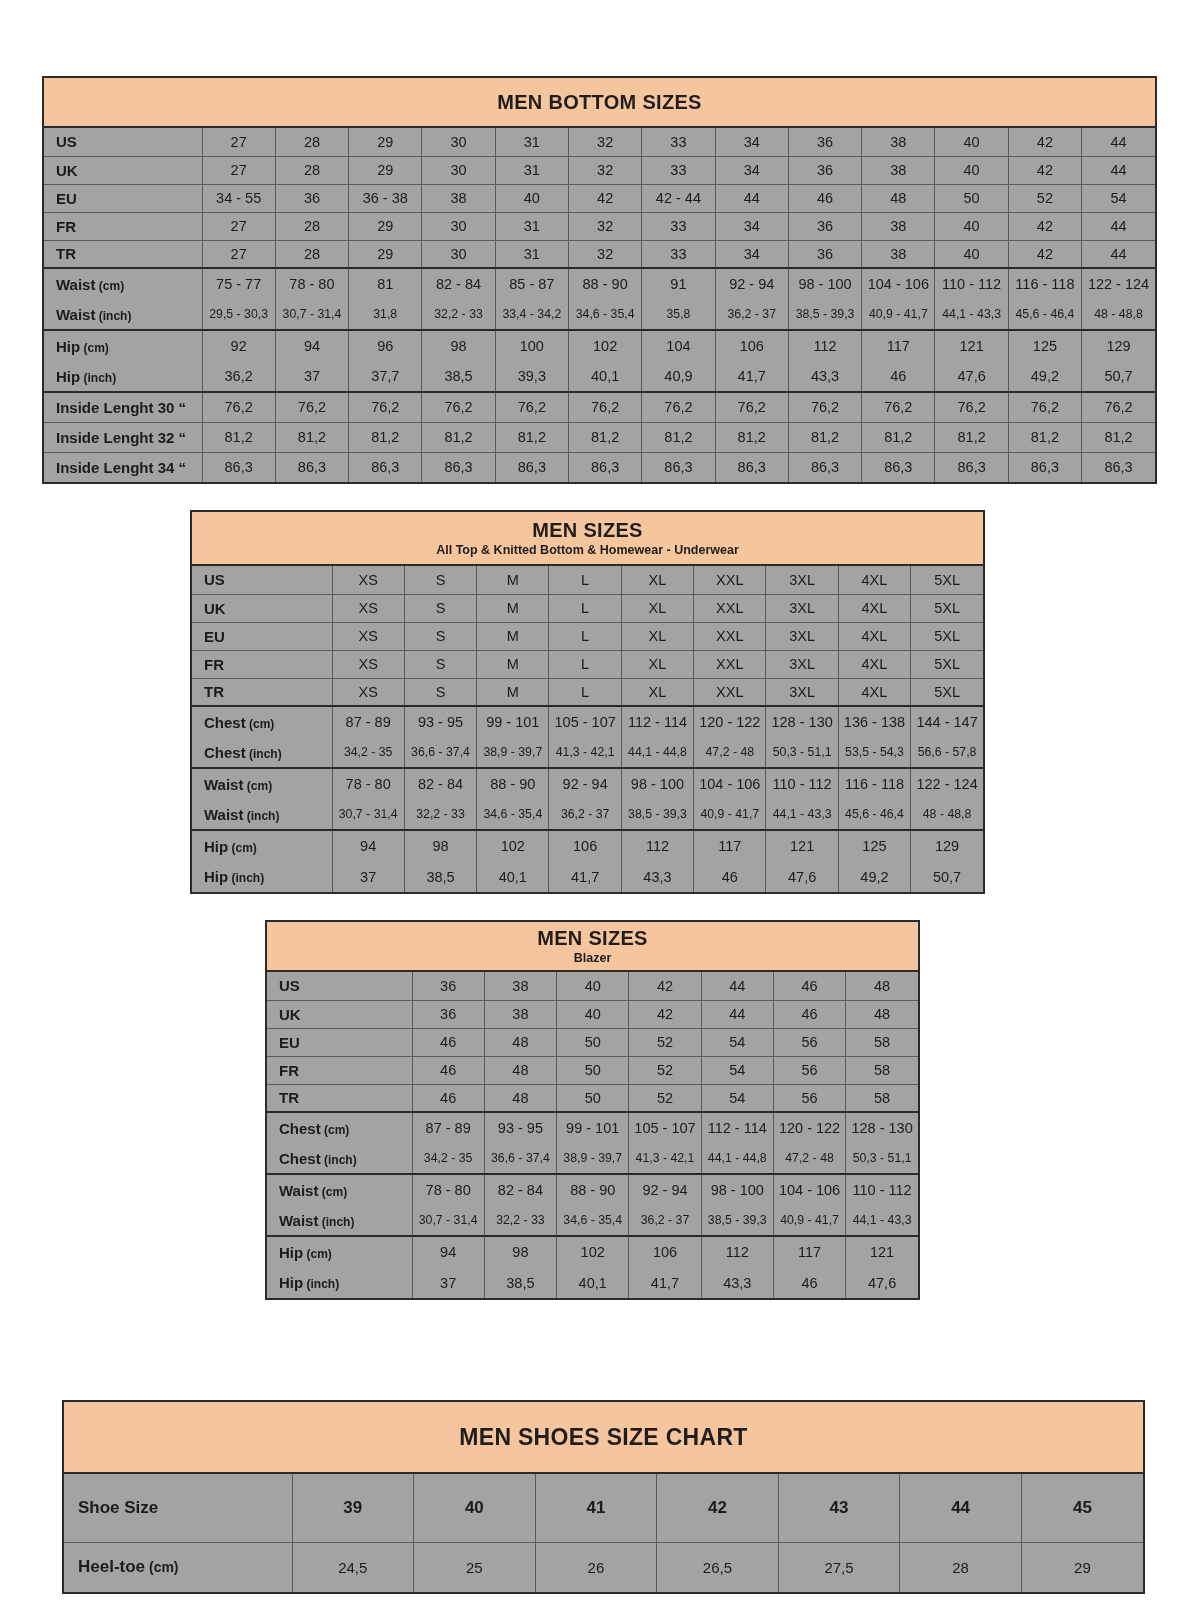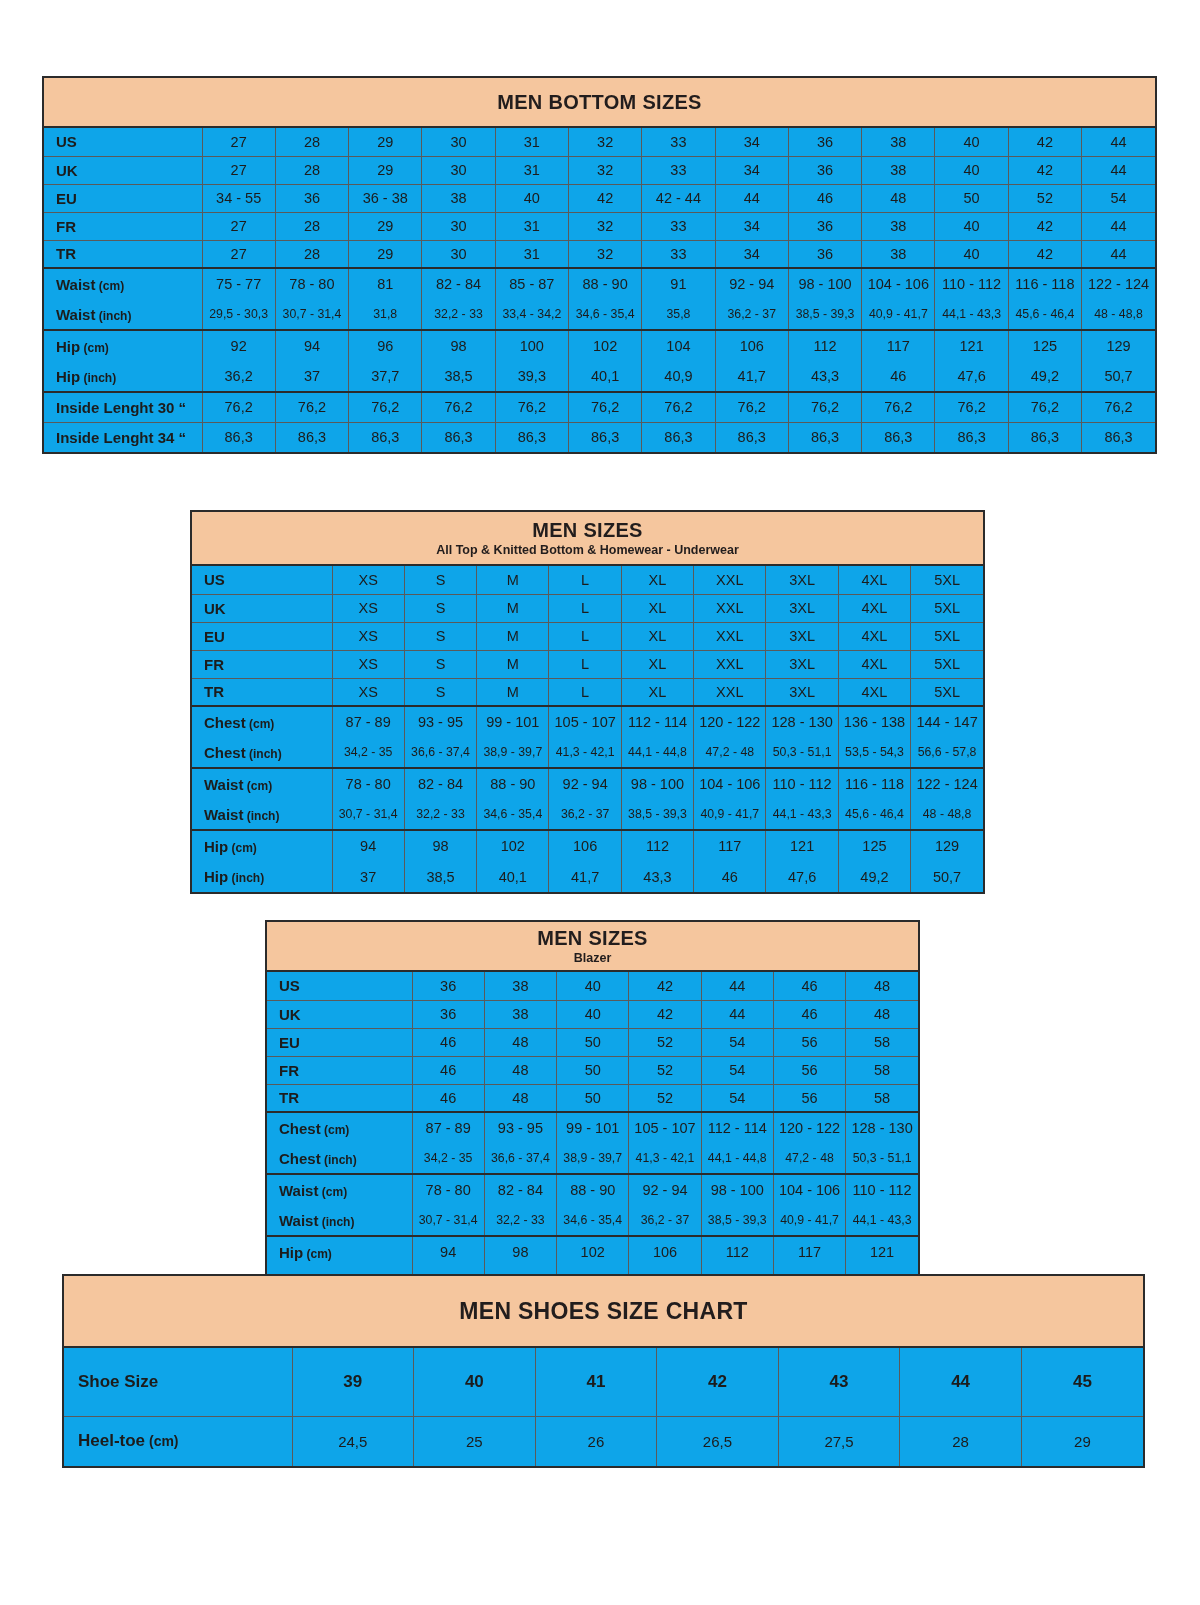--- a/index.html
+++ b/index.html
@@ -7,25 +7,25 @@
     --thick:#2b2b2b;
     --thin:#5a5a5a;
     --text:#1c1c1c;
   }
   *{box-sizing:border-box;margin:0;padding:0;}
   html,body{background:#ffffff;}
   body{
     width:1200px;height:1605px;position:relative;
     font-family:"Liberation Sans", sans-serif;color:var(--text);
   }
-  .chart{position:absolute;border:2px solid var(--thick);background:#0ea5e9;}
+  .chart{position:absolute;border:2px solid var(--thick);background:#a3a3a3;}
   .t1{left:42px;top:76px;width:1115px;}
   .t2{left:190px;top:510px;width:795px;}
   .t3{left:265px;top:920px;width:655px;}
-  .t4{left:62px;top:1274px;width:1083px;}
+  .t4{left:62px;top:1400px;width:1083px;}
 
   .hdr{background:var(--peach);border-bottom:2px solid var(--thick);
        display:flex;flex-direction:column;justify-content:center;align-items:center;}
   .t1 .hdr{height:50px;}
   .t2 .hdr{height:54px;}
   .t3 .hdr{height:50px;}
   .t4 .hdr{height:72px;}
   .title{font-weight:700;font-size:20px;color:#221d1d;letter-spacing:.3px;}
   .t4 .title{font-size:23px;}
   .subtitle{font-weight:700;font-size:12.5px;color:#221d1d;margin-top:1px;}
@@ -237,20 +237,36 @@
           <td>76,2</td>
           <td>76,2</td>
           <td>76,2</td>
           <td>76,2</td>
           <td>76,2</td>
           <td>76,2</td>
           <td>76,2</td>
           <td>76,2</td>
         </tr>
         <tr class="kind-il sep-thin">
+          <th class="lbl"><span>Inside Lenght 32 “</span></th>
+          <td>81,2</td>
+          <td>81,2</td>
+          <td>81,2</td>
+          <td>81,2</td>
+          <td>81,2</td>
+          <td>81,2</td>
+          <td>81,2</td>
+          <td>81,2</td>
+          <td>81,2</td>
+          <td>81,2</td>
+          <td>81,2</td>
+          <td>81,2</td>
+          <td>81,2</td>
+        </tr>
+        <tr class="kind-il sep-thin">
           <th class="lbl"><span>Inside Lenght 34 “</span></th>
           <td>86,3</td>
           <td>86,3</td>
           <td>86,3</td>
           <td>86,3</td>
           <td>86,3</td>
           <td>86,3</td>
           <td>86,3</td>
           <td>86,3</td>
           <td>86,3</td>

